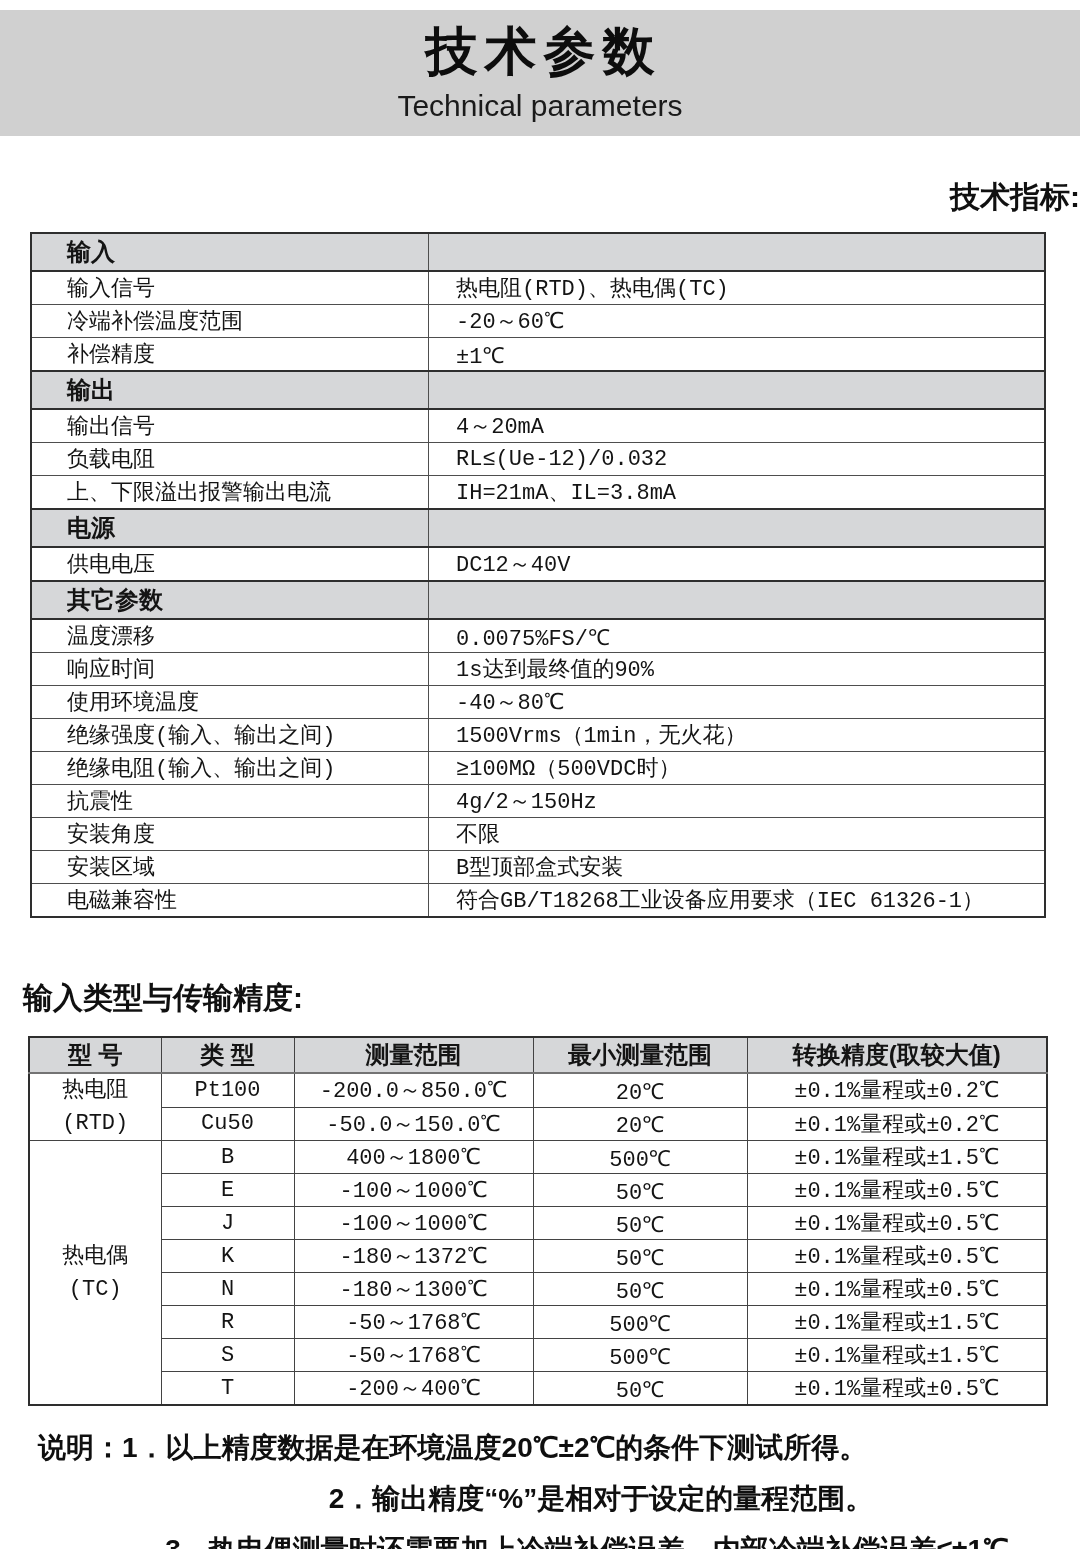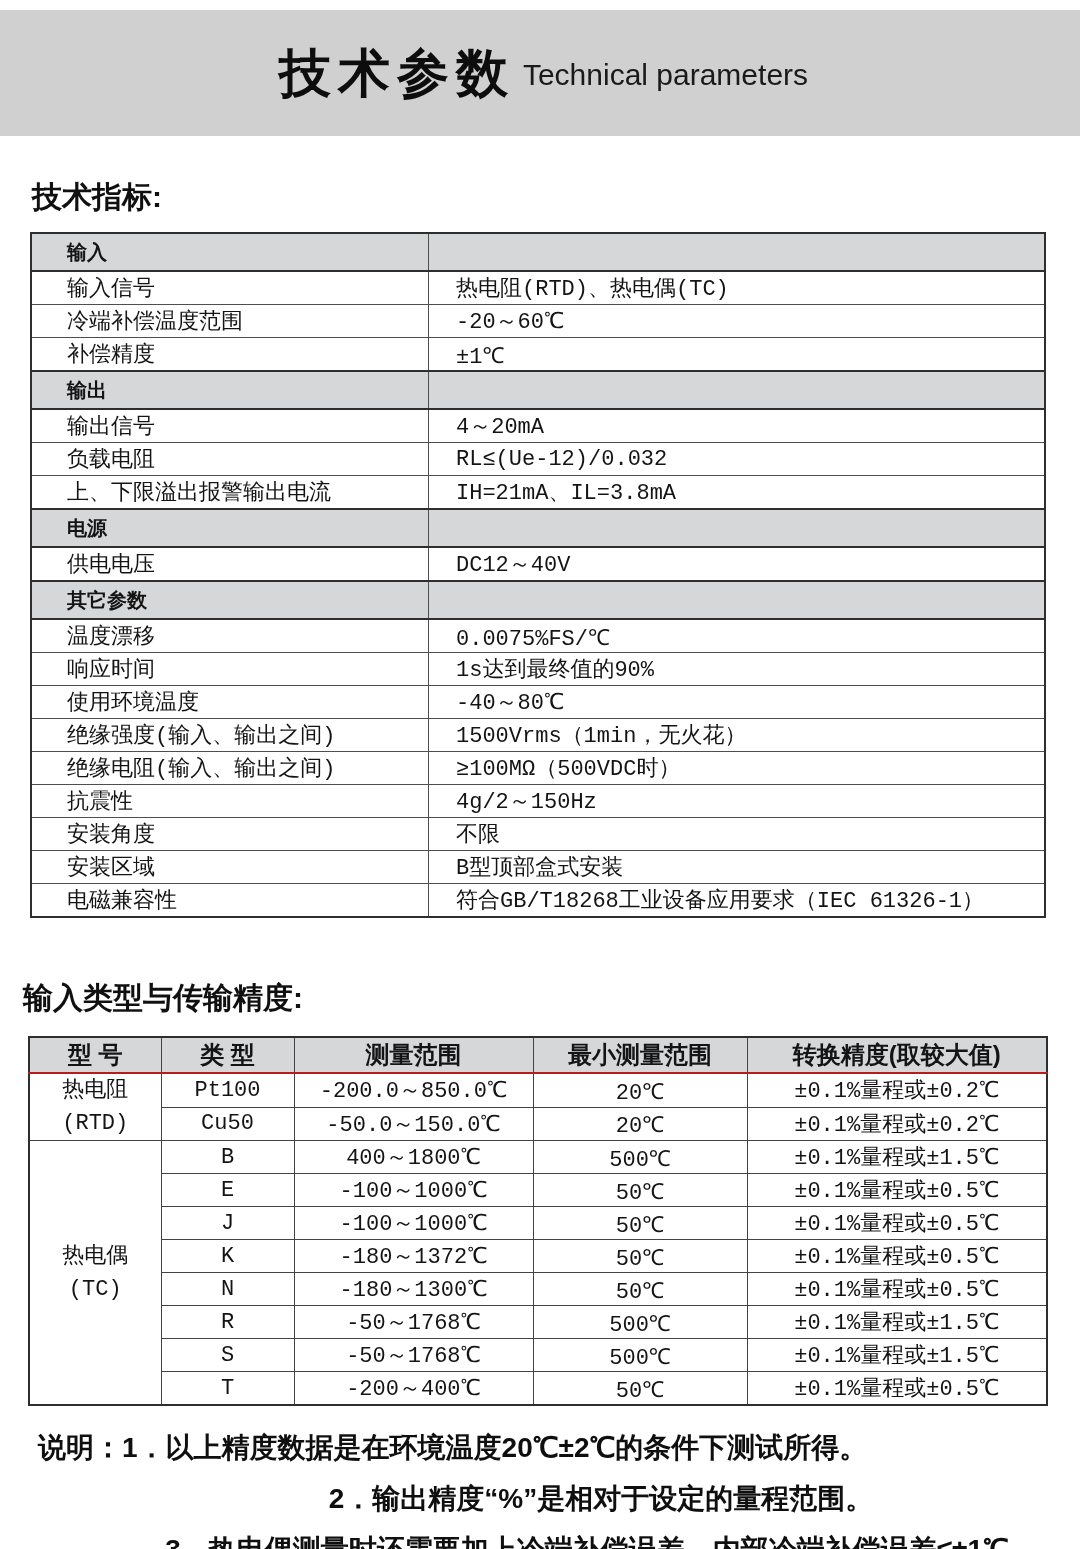--- a/index.html
+++ b/index.html
@@ -8,41 +8,41 @@
     background:#ffffff;
     color:#141414;
     font-family:"Liberation Sans", sans-serif;
     overflow:hidden;
   }
   
   .banner{
     margin-top:10px;
     height:126px;
     background:#d0d0d0;
-    display:flex;flex-direction:row;
+    display:flex;flex-direction:column;
     align-items:center;justify-content:center;gap:8px;
   }
   .banner-title{
     font-size:52px;font-weight:bold;
     letter-spacing:7px;padding-left:7px;
     line-height:1.05;
     font-family:"Liberation Sans", sans-serif;
     color:#0d0d0d;
   }
   .banner-sub{
     font-size:30px;line-height:1.1;margin-top:3px;
     color:#1a1a1a;
     font-family:"Liberation Sans", sans-serif;
   }
   
   .sec-heading{
     font-size:30px;font-weight:bold;color:#101010;
     font-family:"Liberation Sans", sans-serif;
   }
-  #spec-heading{margin:41px 0 0 32px;}
+  #spec-heading{margin:41px 0 0 42px;text-align:right;}
   #io-heading{margin:60px 0 0 23px;}
   
   table{border-collapse:collapse;table-layout:fixed;}
   td,th{padding:0;}
   .spec{
     margin:14px 0 0 30px;
     width:1016px;
     border:2px solid #2e2e2e;
     font-size:22px;
     font-family:"Liberation Mono","DejaVu Sans Mono", monospace;
@@ -52,21 +52,21 @@
     height:32px;
     vertical-align:middle;
     white-space:nowrap;
   }
   .spec td.lbl{width:361px;padding-left:35px;}
   .spec td.val{padding-left:27px;}
   .spec tr.sec td{
     background:#d6d7d9;
     font-family:"Liberation Sans", sans-serif;
     font-weight:bold;
-    font-size:20px;
+    font-size:24px;
     border-top:2px solid #2e2e2e;
     border-bottom:2px solid #2e2e2e;
     height:36px;
     margin-left:8px;
   }
   
   .io{
     margin:17px 0 0 28px;
     width:1018px;
     border:2px solid #2e2e2e;
@@ -79,21 +79,21 @@
     height:32px;
     vertical-align:middle;
     white-space:nowrap;
   }
   .io th{
     background:#d6d7d9;
     font-family:"Liberation Sans", sans-serif;
     font-weight:bold;
     font-size:24px;
     height:34px;
-    border-bottom:2px solid #b91c1c;
+    border-bottom:2px solid #737373;
   }
   .io col.c1{width:132px;}
   .io col.c2{width:133px;}
   .io col.c3{width:239px;}
   .io col.c4{width:214px;}
   .io col.c5{width:300px;}
   .model-cell div{line-height:33px;}
   
   .notes{
     margin:27px 0 0 38px;

